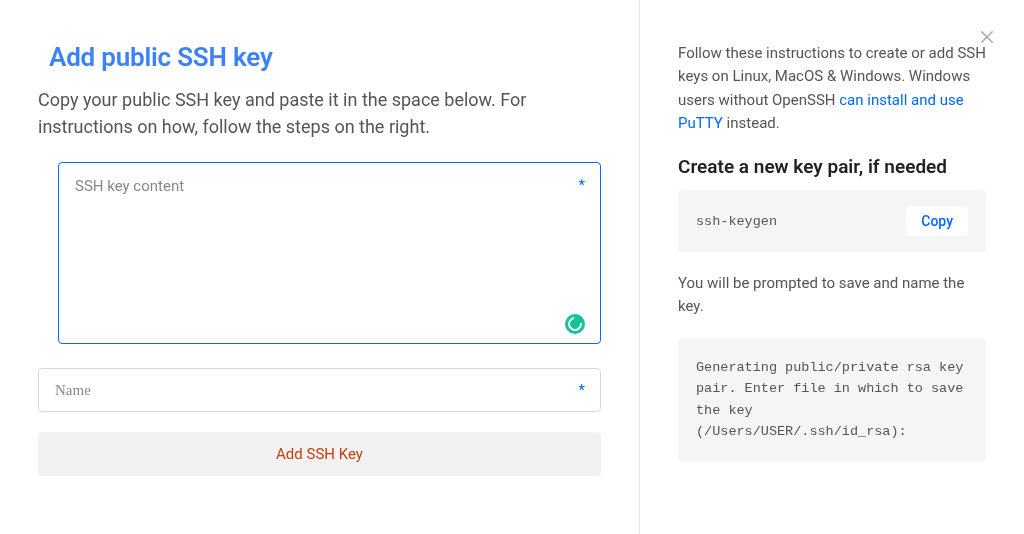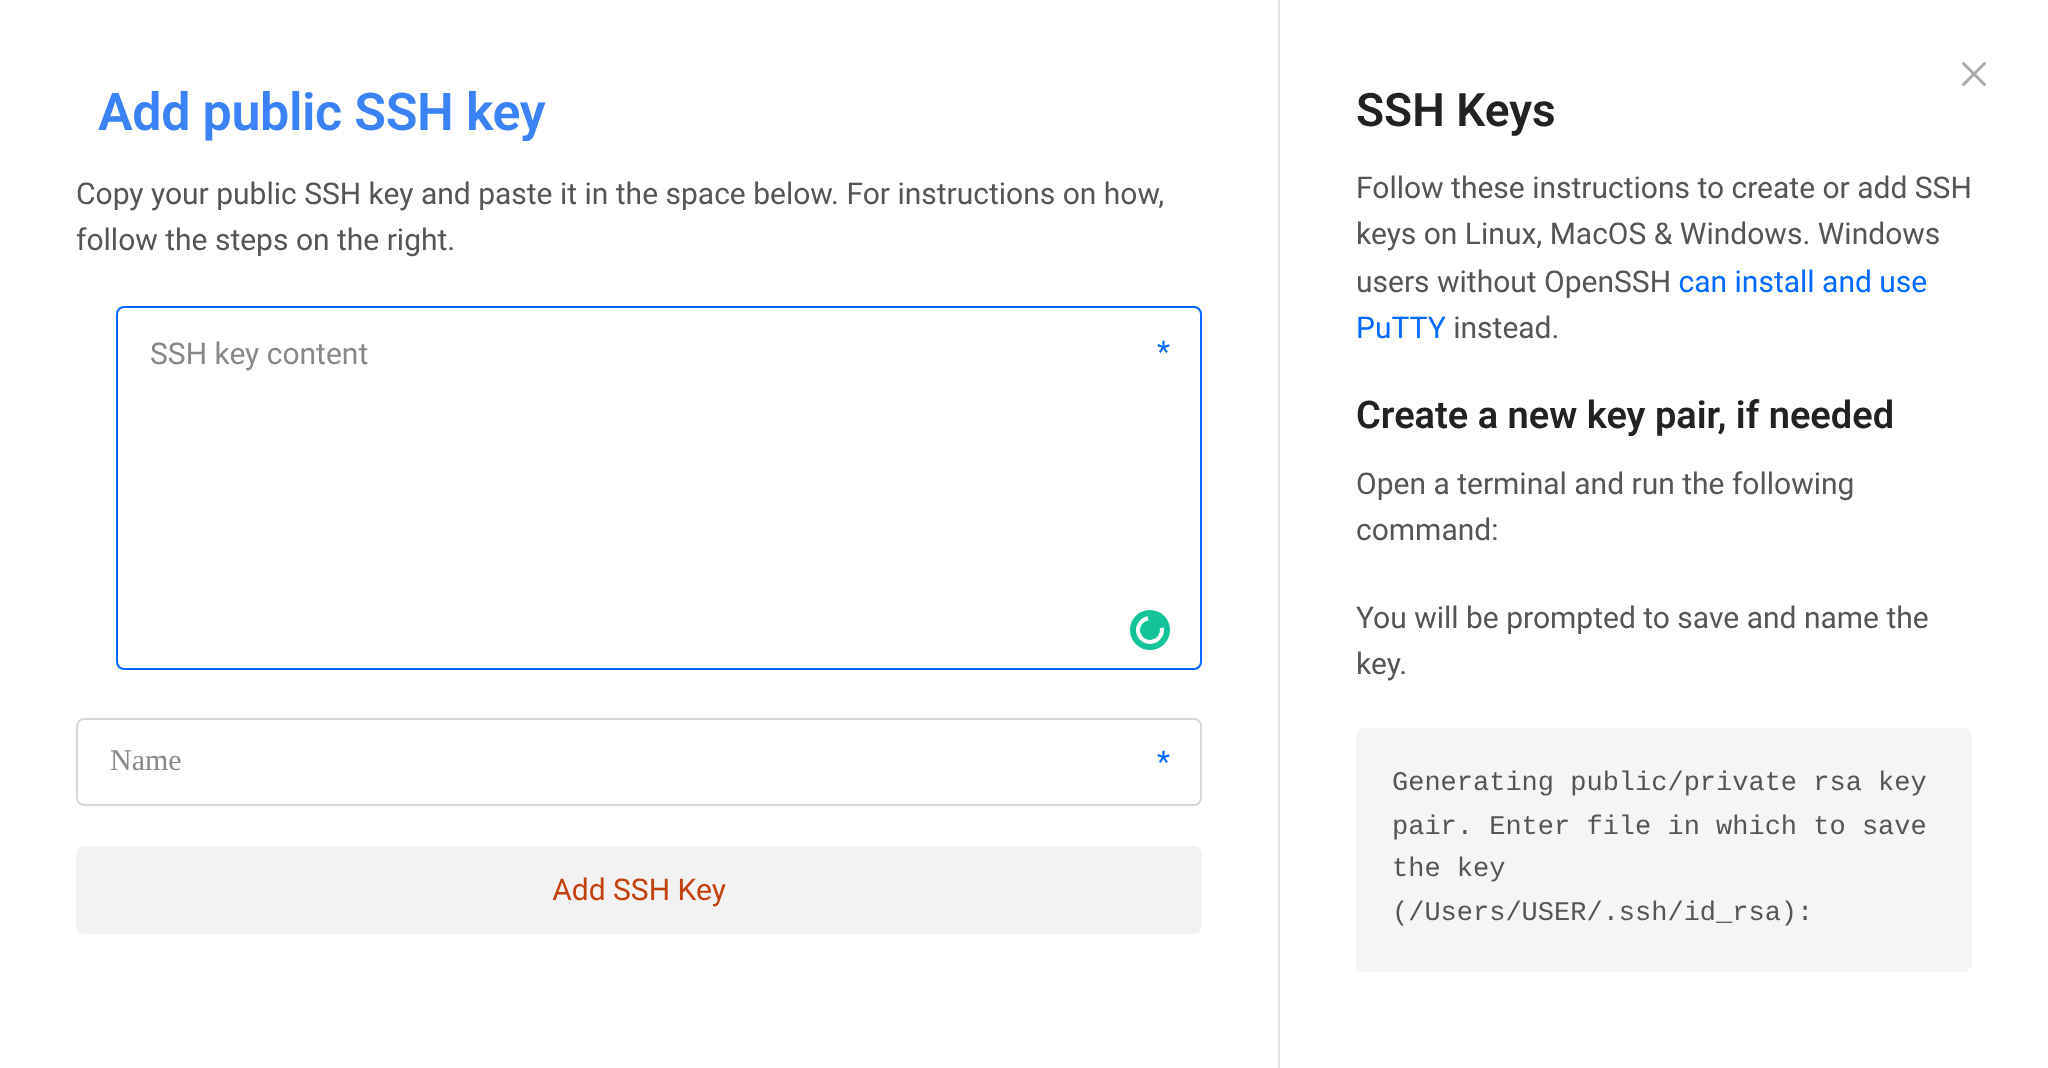--- a/index.html
+++ b/index.html
@@ -46,21 +46,21 @@
     }
     h1.main-title {
       font-size: 26px;
       font-weight: 600;
       color: #3b82f6;
       margin-bottom: 14px;
       letter-spacing: -0.2px;
       margin-left: 11px;
     }
     p.subtitle {
-      font-size: 15px;
+      font-size: 18px;
       color: #555;
       line-height: 1.5;
       margin-bottom: 22px;
     }
     .textarea-wrap {
       position: relative;
       margin-bottom: 20px;
       padding-left: 20px;
     }
     textarea.ssh-content {
@@ -222,28 +222,30 @@
   </div>
 
   <div class="right-panel">
     <div class="close-btn">
       <svg viewBox="0 0 24 24" fill="none" stroke="currentColor" stroke-width="2" stroke-linecap="round">
         <line x1="5" y1="5" x2="19" y2="19"></line>
         <line x1="19" y1="5" x2="5" y2="19"></line>
       </svg>
     </div>
 
-    <h2 class="side-title">SSH Keys</h2>
 
     <p class="side-text">
       <span>Follow these instructions to create or add SSH keys on Linux, MacOS &amp; Windows. Windows users without OpenSSH </span><a href="#" class="link">can install and use PuTTY</a><span> instead.</span>
     </p>
 
     <h3 class="side-sub">Create a new key pair, if needed</h3>
 
-    <p class="side-text">Open a terminal and run the following command:</p>
-
+
+    <div class="code-block">
+      <span class="code-text">ssh-keygen</span>
+      <button class="copy-btn">Copy</button>
+    </div>
 
     <p class="side-text">You will be prompted to save and name the key.</p>
 
     <div class="code-output">Generating public/private rsa key pair. Enter file in which to save the key (/Users/USER/.ssh/id_rsa):</div>
   </div>
 </div>
 
 </body></html>

